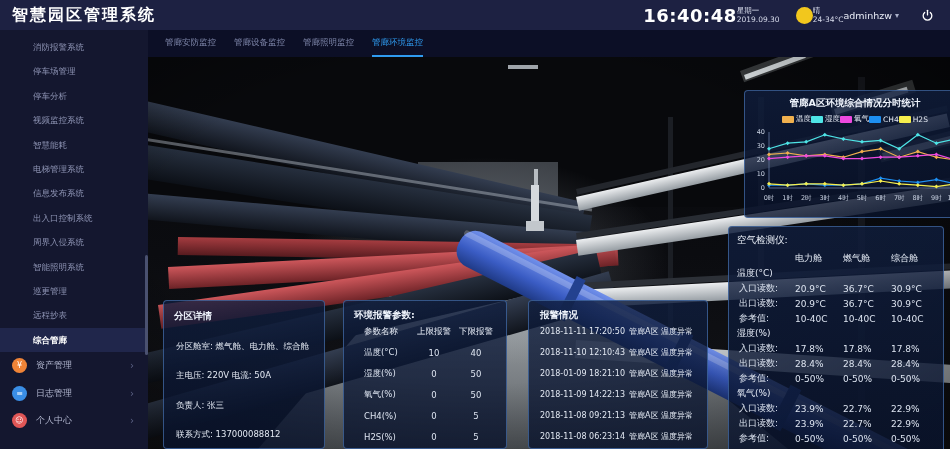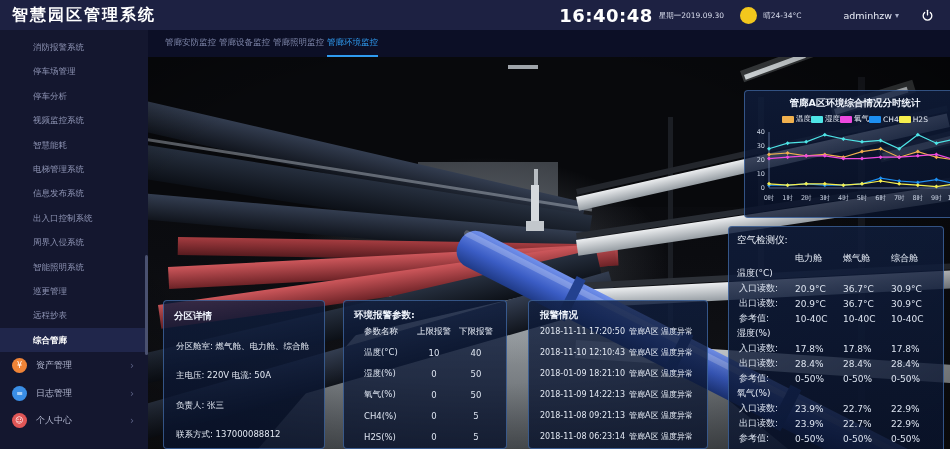--- a/index.html
+++ b/index.html
@@ -6,43 +6,43 @@
   .app{position:relative;width:950px;height:449px;overflow:hidden;background:#10132b;
        font-family:"DejaVu Sans","Liberation Sans",sans-serif;color:#fff;}
 
   
   .topbar{position:absolute;left:0;top:0;width:950px;height:30px;background:#1d2142;
           display:flex;align-items:center;justify-content:space-between;box-sizing:border-box;
           padding:0 16px 0 12px;z-index:40;}
   .logo{font-size:16px;font-weight:bold;letter-spacing:2px;white-space:nowrap;}
   .topbar-right{display:flex;align-items:center;}
   .time{font-size:18px;font-weight:bold;letter-spacing:.5px;}
-  .stack{display:flex;flex-direction:row;line-height:1.2;font-size:7.5px;color:#d8dcec;margin-left:6px;}
+  .stack{display:flex;flex-direction:column;line-height:1.2;font-size:7.5px;color:#d8dcec;}
   .sun{width:17px;height:17px;border-radius:50%;background:#f2c71d;margin-left:16px;flex:0 0 auto;}
-  .user{display:flex;align-items:center;font-size:9.5px;color:#e9ecf6;margin-left:42px;cursor:pointer;}
+  .user{display:flex;align-items:center;font-size:9.5px;color:#e9ecf6;cursor:pointer;}
   .caret{font-size:8px;color:#aab0c8;margin-left:3px;}
   .power{margin-left:22px;cursor:pointer;display:flex;align-items:center;}
 
   
   .sidebar{position:absolute;left:0;top:30px;bottom:0;width:148px;background:#14172f;z-index:30;}
   .side-list{padding-top:5px;}
   .side-item{height:24.4px;line-height:24.4px;padding-left:33px;font-size:8.5px;color:#8d93b3;
              cursor:pointer;white-space:nowrap;}
   .side-item.active{background:#20264b;color:#fff;font-weight:bold;}
   .side-group{height:27.5px;display:flex;align-items:center;padding:0 14px 0 12px;font-size:9px;
               color:#b3b8d0;cursor:pointer;}
   .g-icon{width:15px;height:15px;border-radius:50%;display:flex;align-items:center;justify-content:center;
           font-size:8px;color:#fff;margin-right:9px;flex:0 0 auto;}
   .g-orange{background:#f08437;} .g-blue{background:#3a8ee6;} .g-red{background:#e05656;}
   .g-chev{margin-left:auto;color:#5d6386;font-size:10px;}
   .scroll-thumb{position:absolute;right:0;top:225px;width:3px;height:100px;background:#4a5170;border-radius:2px;}
 
   
   .content{position:absolute;left:148px;top:30px;right:0;bottom:0;}
-  .tabbar{height:27px;background:#0c0f26;display:flex;align-items:center;padding-left:17px;gap:3px;
+  .tabbar{height:27px;background:#0c0f26;display:flex;align-items:center;padding-left:17px;gap:18px;
           position:relative;z-index:10;}
   .tab{font-size:8.5px;color:#7e86a9;cursor:pointer;height:27px;line-height:25px;box-sizing:border-box;white-space:nowrap;}
   .tab.active{color:#2f9bf0;border-bottom:2px solid #2f9bf0;}
 
   .scene{position:absolute;left:0;top:27px;right:0;bottom:0;overflow:hidden;background:#0b0c10;}
   .scene svg{width:100%;height:100%;display:block;}
 
   
   .panel{position:absolute;background:linear-gradient(180deg,rgba(16,30,62,.8),rgba(9,19,44,.8));
          border:1px solid rgba(86,137,208,.55);border-radius:4px;box-sizing:border-box;color:#dde4f0;z-index:20;}

